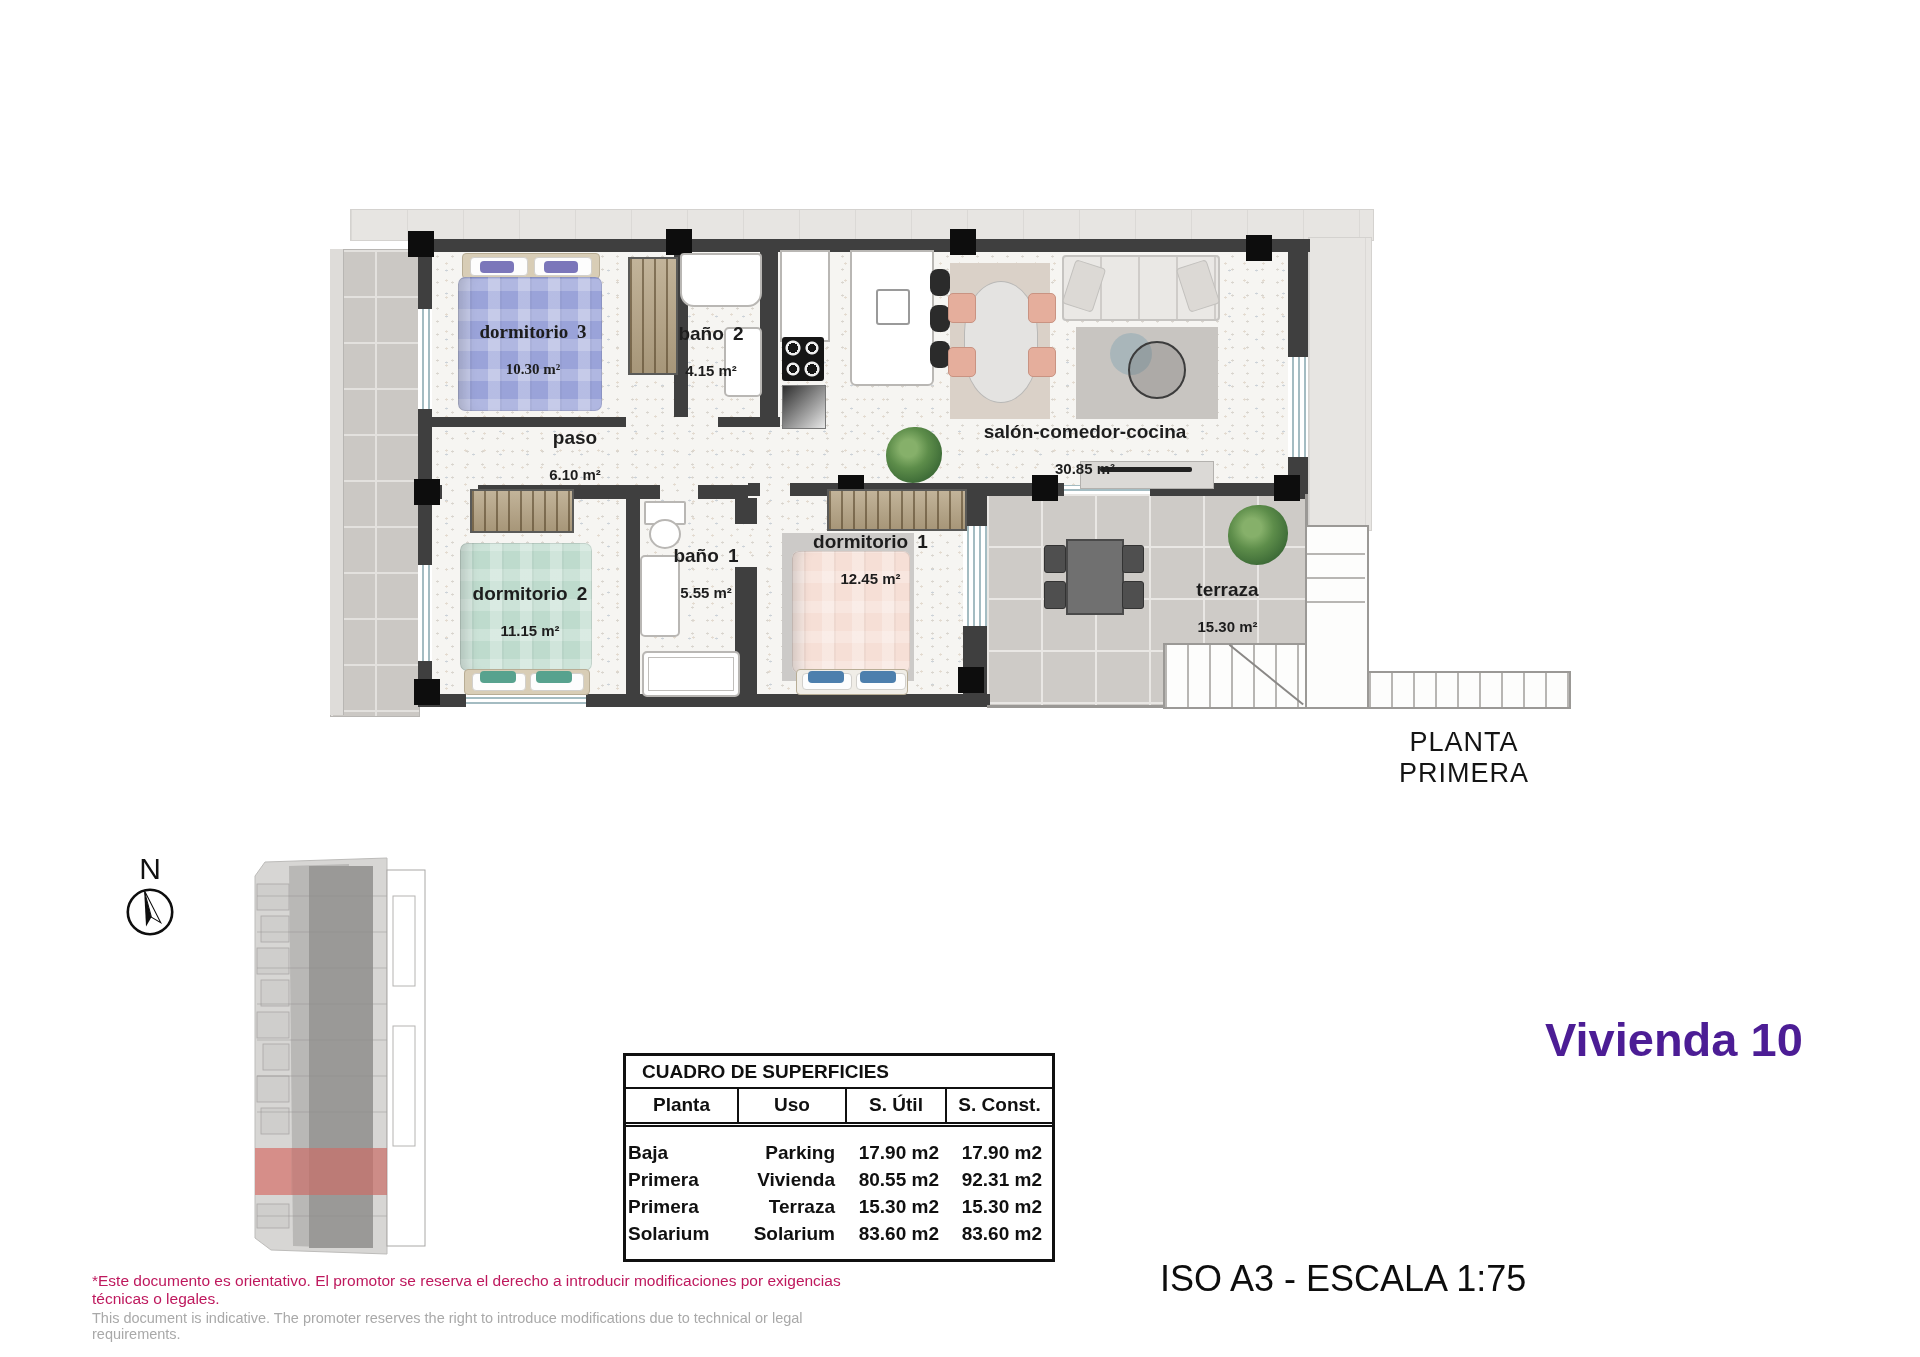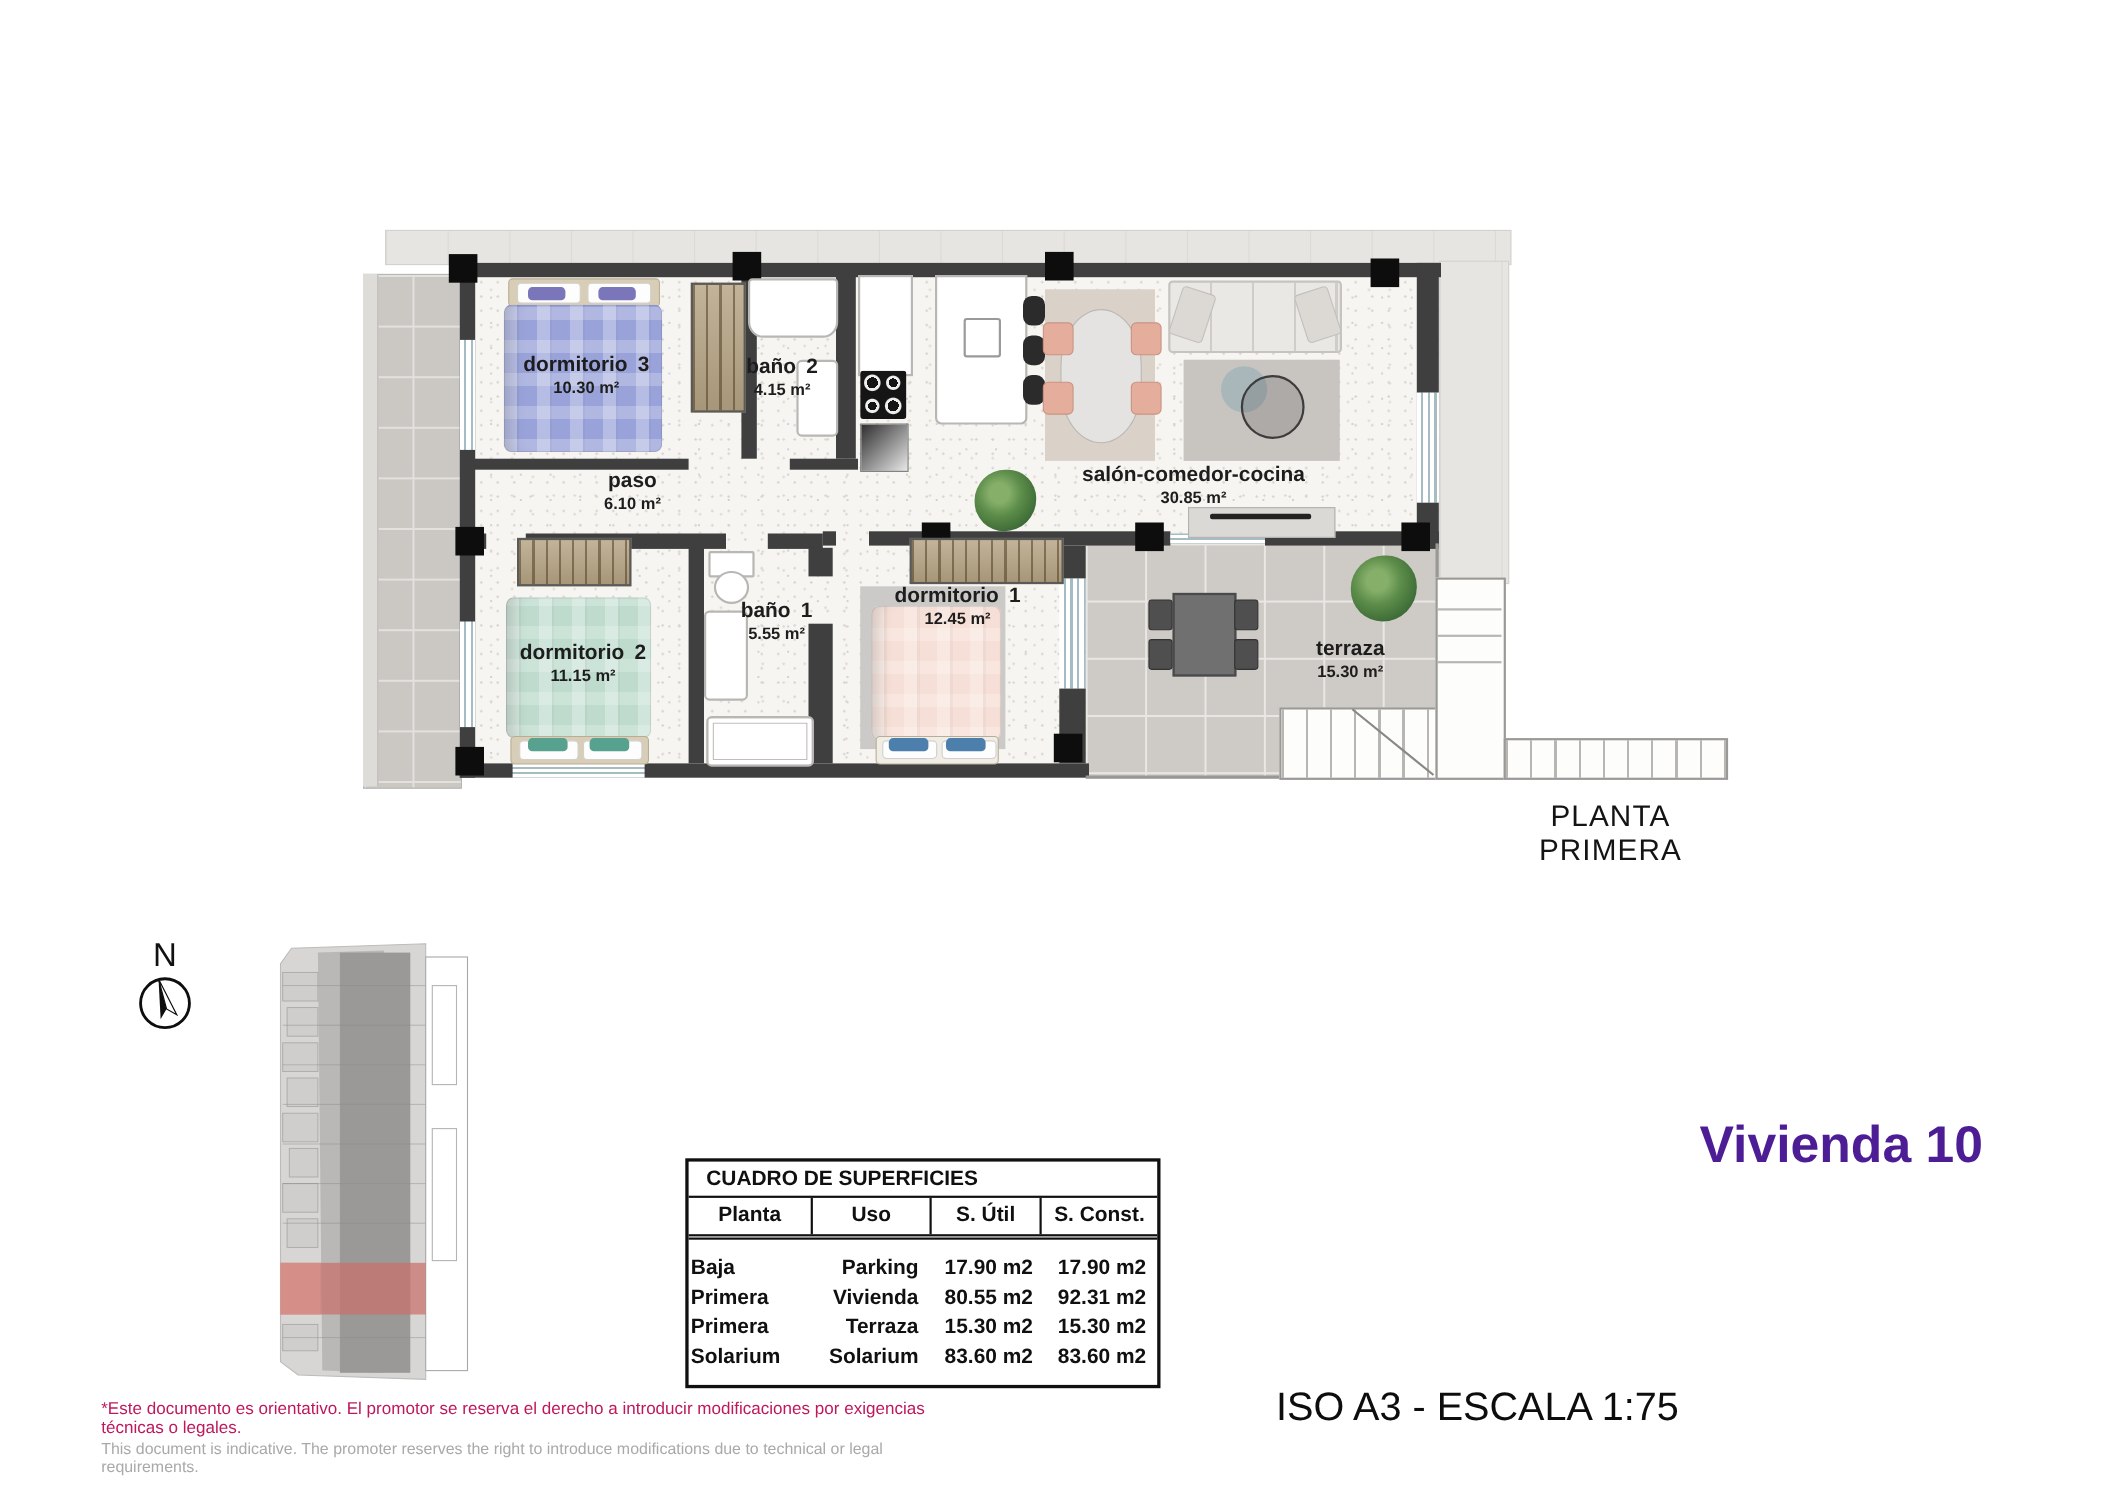--- a/index.html
+++ b/index.html
@@ -46,21 +46,21 @@
   .tchair{position:absolute;background:#4f4f4f;border:1px solid #333;border-radius:3px;}
   .rug{position:absolute;}
   .plant{position:absolute;border-radius:50% 46% 52% 48%;
     background:radial-gradient(circle at 40% 38%, #86b06a 0 18%, #5d8d4a 42%, #3f6d38 72%, #2f5a2e 100%);}
   .stairs{position:absolute;background:#fdfdfc;border:2px solid #9b9996;
     background-image:repeating-linear-gradient(90deg,#b8b6b3 0 2px, transparent 2px 22px);}
   .landing{position:absolute;background:#fdfdfc;border:2px solid #9b9996;}
   .stepline{position:absolute;background:#b8b6b3;}
   .room-label{position:absolute;text-align:center;color:#1d1d1d;line-height:1.2;}
   .room-label .nm{font-size:19px;font-weight:700;word-spacing:4px;}
-  .room-label .ar{font-size:15px;font-weight:700;}
+  .room-label .ar{font-size:15px;font-weight:700;margin-top:16px;}
   .cooktop{position:absolute;background:#151515;border-radius:3px;
     background-image:radial-gradient(circle at 11px 11px, transparent 5px,#eee 5px 7px, transparent 8px),
       radial-gradient(circle at 30px 11px, transparent 4px,#eee 4px 6px, transparent 7px),
       radial-gradient(circle at 11px 32px, transparent 4px,#eee 4px 6px, transparent 7px),
       radial-gradient(circle at 30px 32px, transparent 5px,#eee 5px 7px, transparent 8px);}
   .appliance{position:absolute;background:linear-gradient(135deg,#2e2e2e,#e8e8e8);border:1px solid #777;}
   .sofa{position:absolute;background:#eae8e5;border:2px solid #c6c4c1;border-radius:4px;
     background-image:repeating-linear-gradient(90deg, transparent 0 36px, #cfccc9 36px 38px);}
   .sofa::before,.sofa::after{content:"";position:absolute;top:6px;width:30px;height:44px;background:#dcd9d5;
     border:1px solid #c2c0bd;border-radius:4px;}
@@ -151,21 +151,21 @@
     <div class="pillar" style="left:628px;top:432px;"></div>
     <div class="pillar" style="left:84px;top:444px;"></div>
 
     <div class="hb" style="left:132px;top:18px;width:136px;height:24px;"></div>
     <div class="pillowW" style="left:140px;top:22px;width:56px;height:17px;"></div>
     <div class="pillowW" style="left:204px;top:22px;width:56px;height:17px;"></div>
     <div class="pillowC" style="left:150px;top:26px;width:34px;height:12px;background:#7b76ba;"></div>
     <div class="pillowC" style="left:214px;top:26px;width:34px;height:12px;background:#7b76ba;"></div>
     <div class="duvet" style="left:128px;top:42px;width:144px;height:134px;background-color:#9aa3d9;"></div>
     <div class="wardrobe" style="left:298px;top:22px;width:46px;height:114px;"></div>
-    <div class="room-label" style="left:118px;top:86px;width:170px;">
+    <div class="room-label" style="left:118px;top:86px;width:170px;font-family:Liberation Serif, serif;">
       <div class="nm">dormitorio 3</div>
       <div class="ar">10.30 m²</div>
     </div>
 
     <div class="fixture" style="left:350px;top:18px;width:78px;height:50px;border-radius:4px 4px 14px 14px;"></div>
     <div class="fixture" style="left:394px;top:92px;width:34px;height:66px;"></div>
     <div class="room-label" style="left:326px;top:88px;width:110px;">
       <div class="nm">baño 2</div>
       <div class="ar">4.15 m²</div>
     </div>

